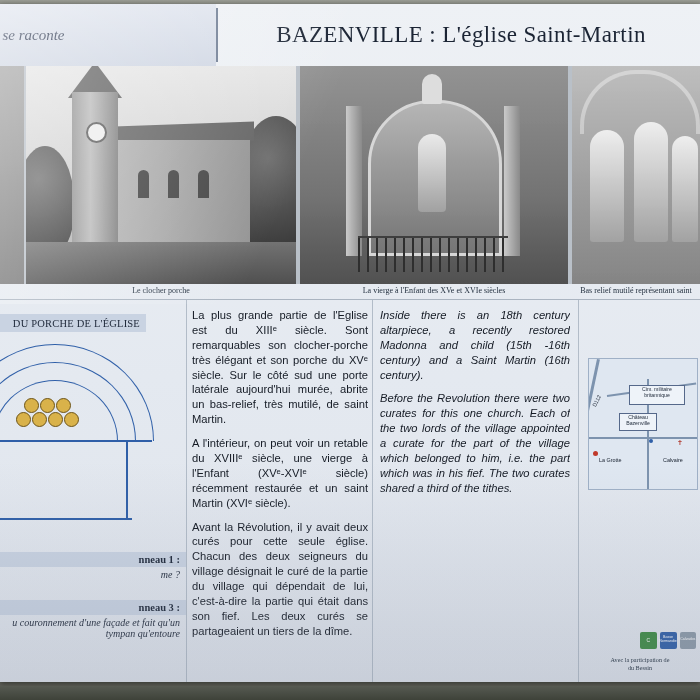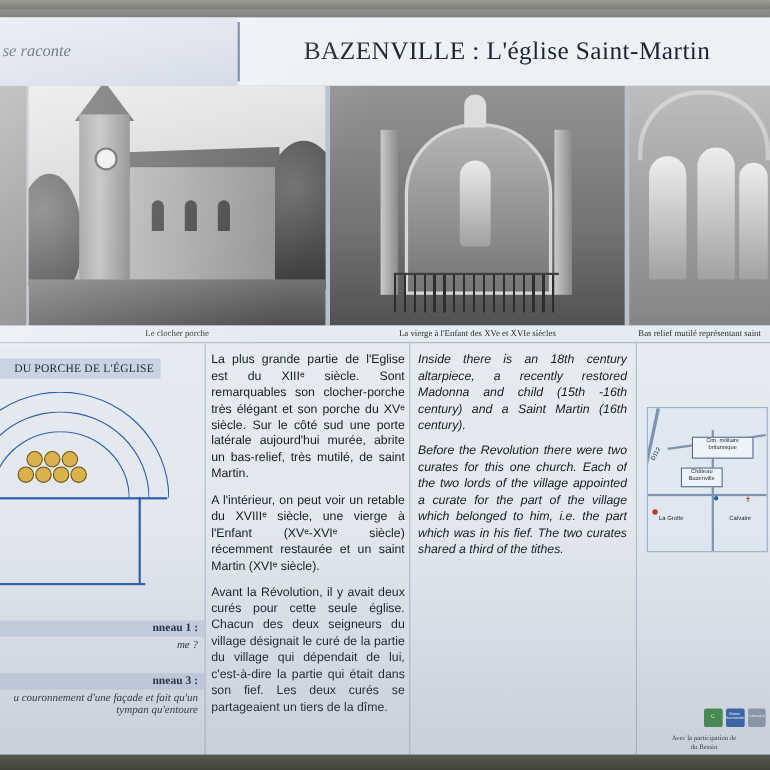--- a/index.html
+++ b/index.html
@@ -18,21 +18,21 @@
   .scene {
     position: relative;
     width: 700px;
     height: 700px;
     background: linear-gradient(180deg,#8c8d87 0%, #76776f 40%, #5f6159 100%);
     overflow: hidden;
   }
   .panel {
     position: absolute;
     left: 0;
-    top: 16px;
+    top: 4px;
     width: 700px;
     height: 678px;
     background: #e9edf2;
     box-shadow: 0 2px 6px rgba(0,0,0,.45);
   }
   .panel-inner {
     position: absolute;
     left: 0; top: 0; right: 0; bottom: 0;
     background:
       linear-gradient(180deg,#eef1f5 0%, #e4e9f0 55%, #dfe4ec 100%);

